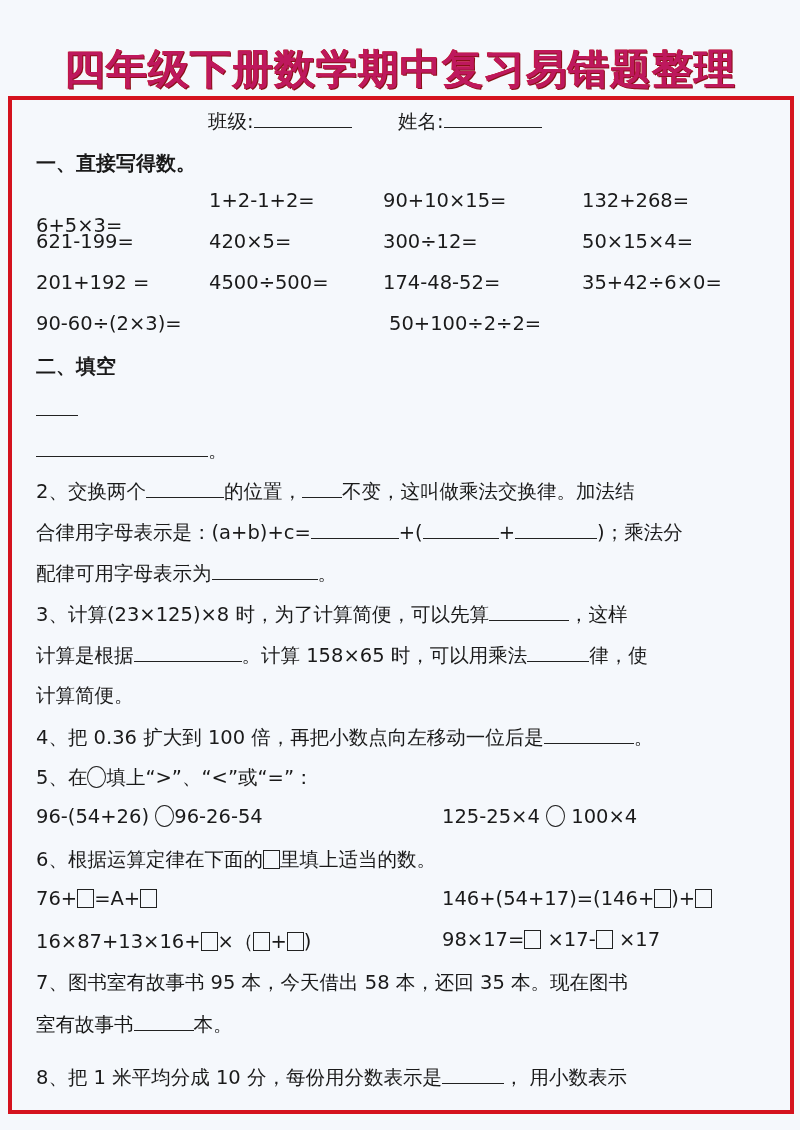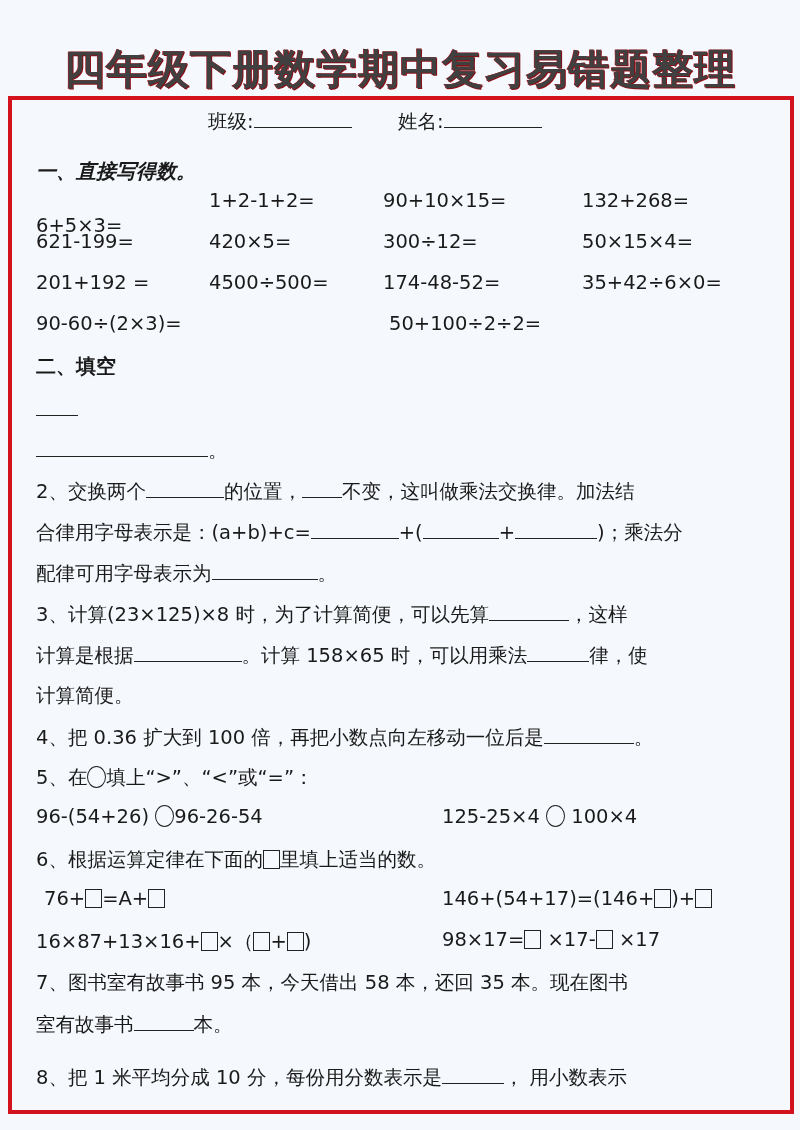--- a/index.html
+++ b/index.html
@@ -9,21 +9,21 @@
     font-family: "DejaVu Sans", "Liberation Sans", sans-serif;
     color: #1a1a1a;
     position: relative;
     overflow: hidden;
   }
   .title {
     position: absolute; left: 0; top: 42px; width: 800px;
     text-align: center;
     font-family: "DejaVu Serif", "Liberation Serif", serif;
     font-size: 41px; font-weight: bold;
-    color: #404040;
+    color: #be185d;
     letter-spacing: 1px;
     text-shadow: 1px 1px 0 #8a0f16, -0.5px 0 0 #c21a24, 0.5px 0 0 #c21a24;
     white-space: nowrap;
   }
   .frame {
     position: absolute; left: 8px; top: 96px;
     width: 778px; height: 1010px;
     border: 4px solid #d4121e;
     box-sizing: content-box;
   }
@@ -57,21 +57,21 @@
 <div class="frame"></div>
 
 <div class="content">
 
   <div class="line" style="left:172px; top:7px;">
     <span>班级:</span><span class="blank" style="width:98px"></span>
     <span style="display:inline-block;width:34px"></span>
     <span>姓名:</span><span class="blank" style="width:98px"></span>
   </div>
 
-  <div class="line h" style="left:0; top:58px;font-style:italic;">一、直接写得数。</div>
+  <div class="line h" style="left:0; top:50px;">一、直接写得数。</div>
 
   <div>
     <span class="cell" style="left:0;   top:89px;margin-top:25px;">6+5×3=</span>
     <span class="cell" style="left:173px; top:89px;">1+2-1+2=</span>
     <span class="cell" style="left:347px; top:89px;">90+10×15=</span>
     <span class="cell" style="left:546px; top:89px;">132+268=</span>
 
     <span class="cell" style="left:0;   top:130px;">621-199=</span>
     <span class="cell" style="left:173px; top:130px;">420×5=</span>
     <span class="cell" style="left:347px; top:130px;">300÷12=</span>
@@ -126,21 +126,21 @@
   </div>
   <div class="line" style="left:406px; top:705px;text-align:center;">
     <span>125-25×4</span>
     <span class="circ"></span>
     <span>100×4</span>
   </div>
 
   <div class="line" style="left:0; top:746px;">
     <span>6、根据运算定律在下面的</span><span class="box"></span><span>里填上适当的数。</span>
   </div>
-  <div class="line" style="left:8px; top:787px;">
+  <div class="line" style="left:0; top:787px;">
     <span>76+</span><span class="box"></span><span>=A+</span><span class="box"></span>
   </div>
   <div class="line" style="left:406px; top:787px;">
     <span>146+(54+17)=(146+</span><span class="box"></span><span>)+</span><span class="box"></span>
   </div>
   <div class="line" style="left:0; top:828px;">
     <span>16×87+13×16+</span><span class="box"></span><span>×（</span><span class="box"></span><span>+</span><span class="box"></span><span>)</span>
   </div>
   <div class="line" style="left:406px; top:828px;">
     <span>98×17=</span><span class="box"></span><span> ×17-</span><span class="box"></span><span> ×17</span>

